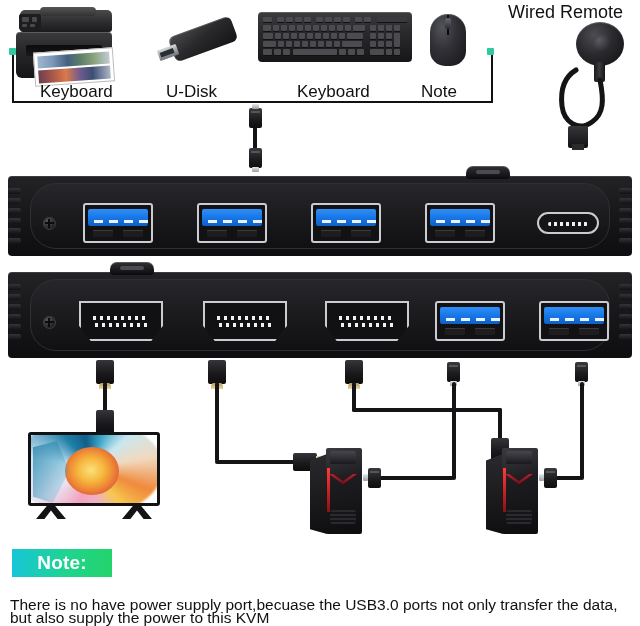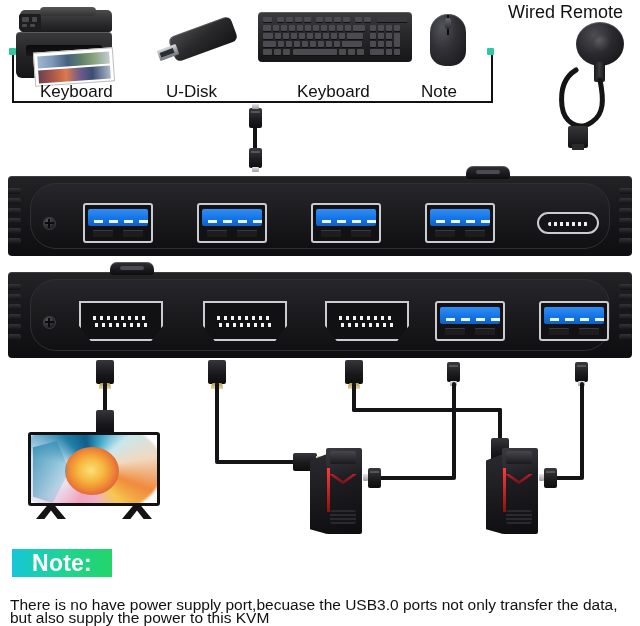--- a/index.html
+++ b/index.html
@@ -246,21 +246,21 @@
     clip-path:polygon(0 0,14% 0,50% 58%,86% 0,100% 0,50% 86%);}
   .pc-mesh{position:absolute;left:20px;top:62px;width:26px;height:14px;border-radius:3px;
     background:repeating-linear-gradient(180deg,#2a2a2e 0 2px,#151517 2px 4px);}
 
   
   .note-badge{
     position:absolute;left:12px;top:549px;width:100px;height:28px;
     background:linear-gradient(90deg,#17c6d8 0%,#1fd48f 55%,#23d46a 100%);
     display:flex;align-items:center;justify-content:center;
   }
-  .note-badge span{color:#fff;font-weight:bold;font-size:23px;letter-spacing:.2px;}
+  .note-badge span{color:#fff;font-weight:bold;font-size:19px;letter-spacing:.2px;}
   .note-line{
     position:absolute;left:10px;font-size:15.5px;line-height:20px;color:#111;white-space:nowrap;
   }
 </style>
 </head>
 <body>
 
 <div class="stage">
 
   <div class="bracket"></div>

